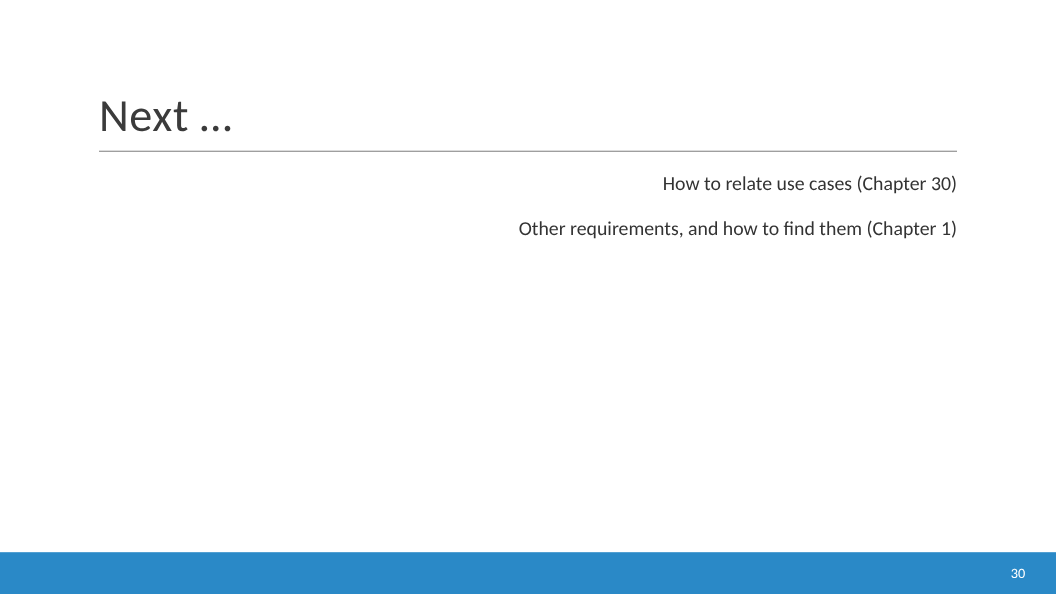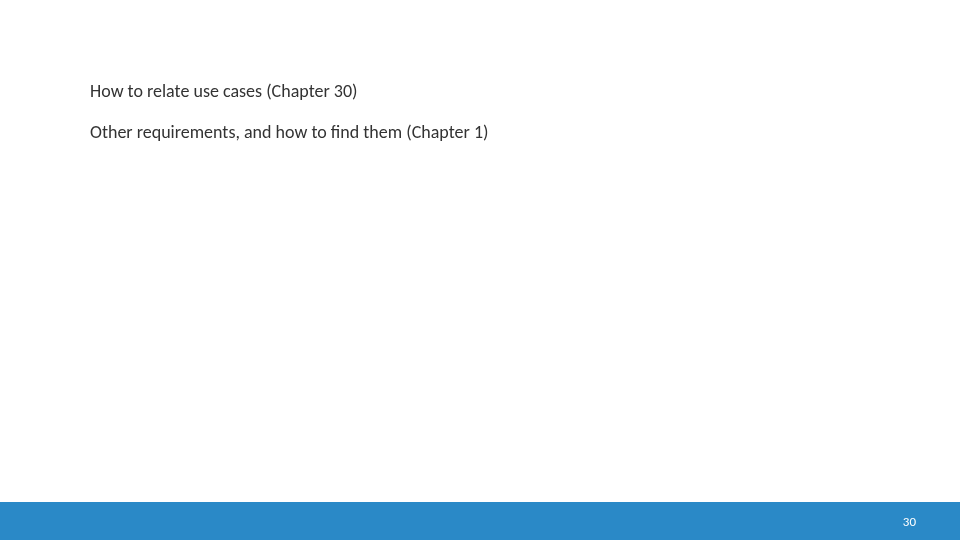--- a/index.html
+++ b/index.html
@@ -25,41 +25,43 @@
       padding-bottom: 6px;
       border-bottom: 1px solid #888;
       margin-bottom: 18px;
       letter-spacing: 0.5px;
     }
     .bullet {
       font-size: 18px;
       color: #333;
       margin-bottom: 18px;
       line-height: 1.3;
+      text-align: right;
     }
     .footer-bar {
       position: absolute;
       bottom: 0;
       left: 0;
       width: 100%;
       height: 38px;
       background: #2a89c7;
       display: flex;
       align-items: center;
       justify-content: flex-end;
-      padding-right: 44px;
+      padding-right: 28px;
     }
     .page-number {
       color: #ffffff;
       font-size: 13px;
     }
   </style>
 </head>
 <body>
 
 <div class="slide-content">
+  <h1 class="title">Next …</h1>
   <p class="bullet">How to relate use cases (Chapter 30)</p>
   <p class="bullet">Other requirements, and how to find them (Chapter 1)</p>
 </div>
 
 <div class="footer-bar">
   <span class="page-number">30</span>
 </div>
 
 </body></html>

